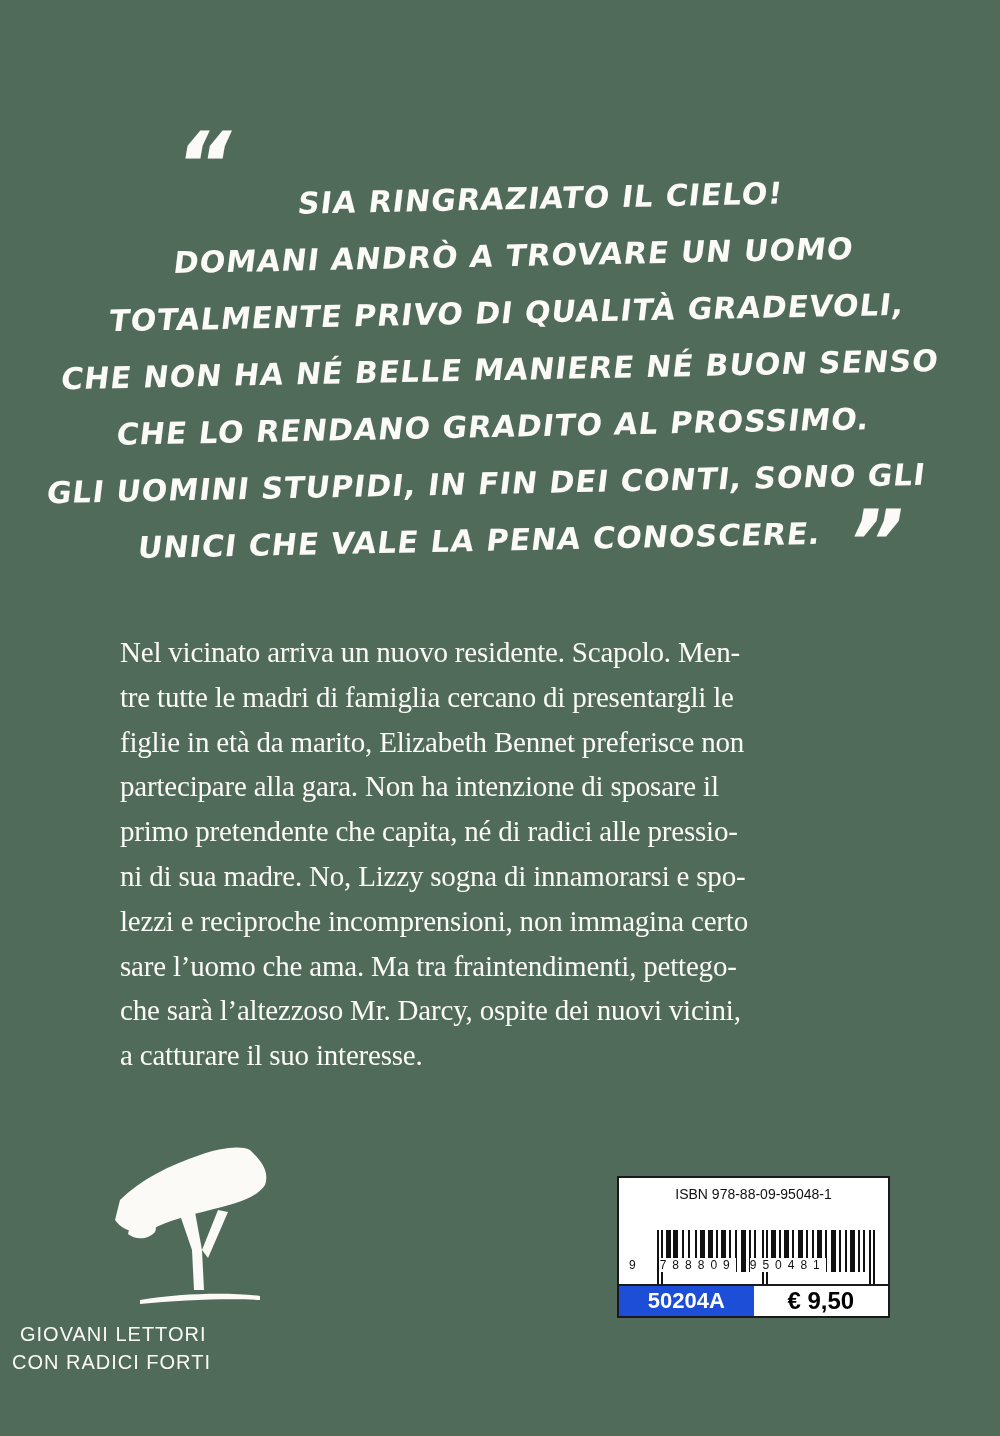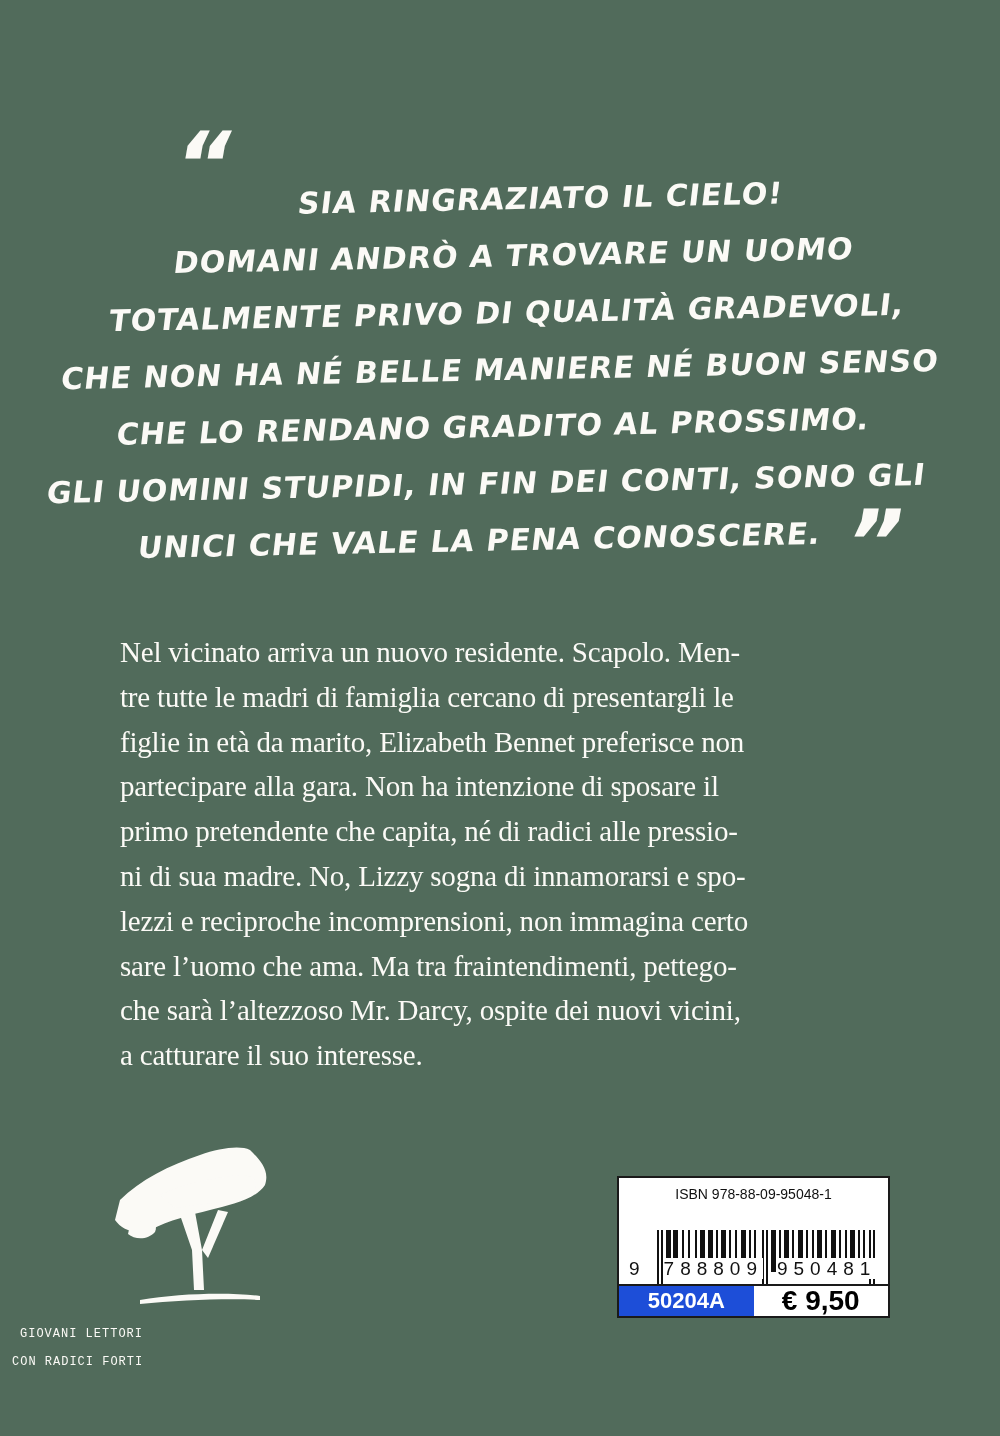--- a/index.html
+++ b/index.html
@@ -38,53 +38,53 @@
     font-size: 29px;
     line-height: 44.8px;
     text-align: justify;
     letter-spacing: -0.2px;
   }
   .blurb .line { display: block; white-space: nowrap; }
   .logo { position: absolute; left: 100px; top: 1140px; width: 220px; height: 240px; }
   .logo svg { position: absolute; left: 0; top: 0; }
   .logo-text {
     position: absolute; left: 12px; top: 1320px; width: 300px;
-    font-family: Liberation Mono, monospace;
-    font-size: 12px; line-height: 28px; letter-spacing: 1px;
+    font-family: Liberation Sans, sans-serif;
+    font-size: 20px; line-height: 28px; letter-spacing: 1px;
     text-transform: uppercase; color: #fbfaf6;
   }
   .logo-text span { display: block; }
   .barcode-box {
     position: absolute; left: 617px; top: 1176px; width: 273px; height: 142px;
     background: #ffffff; border: 2px solid #1a1a1a; box-sizing: border-box;
     color: #111;
   }
   .isbn-text {
     position: absolute; left: 0; top: 8px; width: 100%; text-align: center;
     font-family: "Liberation Sans", sans-serif; font-size: 14px;
   }
   .bars { position: absolute; left: 38px; top: 52px; width: 222px; height: 62px; }
   .digits {
     position: absolute; left: 10px; top: 80px; width: 250px;
-    font-family: "Liberation Sans", sans-serif; font-size: 19px; letter-spacing: 6px;
+    font-family: "Liberation Sans", sans-serif; font-size: 12px; letter-spacing: 6px;
     background: transparent;
   }
   .digits span { background: #fff; }
   .box-bottom {
     position: absolute; left: 0; bottom: 0; width: 100%; height: 30px;
     display: flex; border-top: 2px solid #1a1a1a;
   }
   .code-cell {
     width: 50%; background: #1d4ed8; color: #fff;
     font-family: "Liberation Sans", sans-serif; font-weight: bold; font-size: 22px;
     display: flex; align-items: center; justify-content: center;
   }
   .price-cell {
     width: 50%; background: #fff; color: #000;
-    font-family: "Liberation Sans", sans-serif; font-weight: bold; font-size: 28px;
+    font-family: "Liberation Sans", sans-serif; font-weight: bold; font-size: 24px;
     display: flex; align-items: center; justify-content: center;
   }
 </style>
 </head>
 <body>
 
 <div class="qmark open">“</div>
 
 <div class="quote">
   <span class="line" style="padding-left:40px">Sia ringraziato il cielo!</span>

